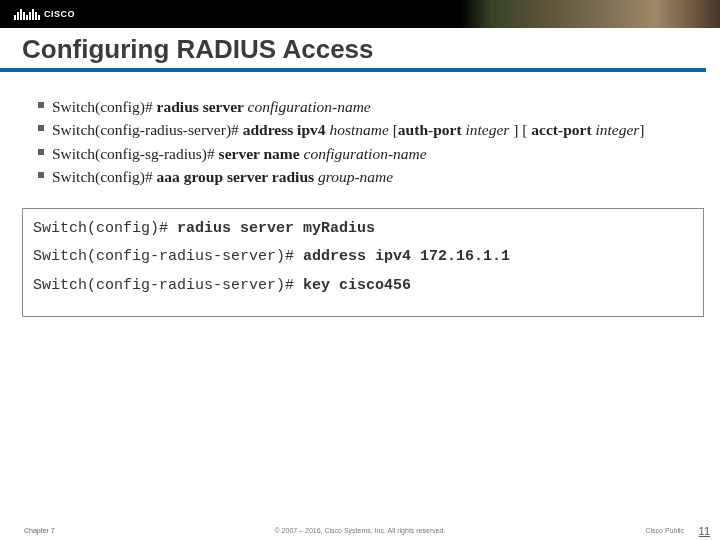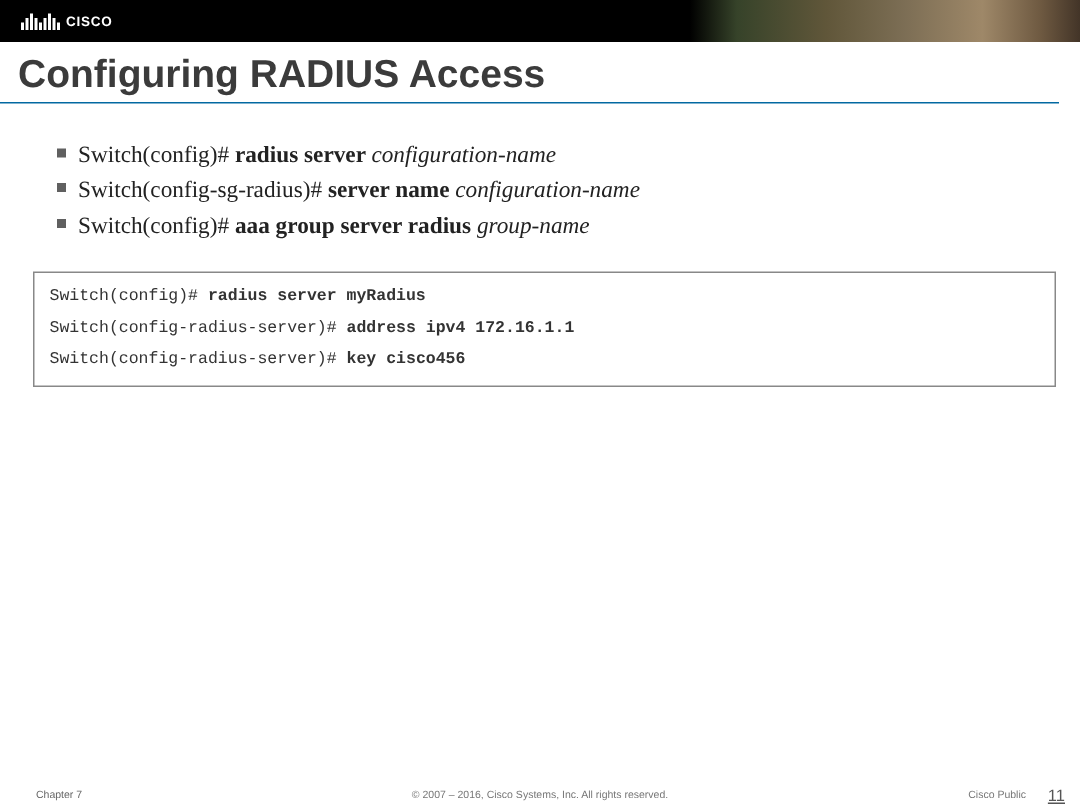--- a/index.html
+++ b/index.html
@@ -53,22 +53,22 @@
     top: 0;
     height: 28px;
     width: 260px;
     background: linear-gradient(90deg, #000 0%, #3c4a2e 12%, #6b6040 35%, #8a7a5e 55%, #b09774 75%, #7a6348 90%, #4a3a2c 100%);
     opacity: 0.9;
   }
   .title {
     font-size: 26px;
     font-weight: 600;
     color: #3b3b3b;
-    padding: 6px 0 3px 12px;
-    border-bottom: 1px solid #0369a1;
+    padding: 6px 0 3px 22px;
+    border-bottom: 4px solid #0369a1;
     margin: 0 14px 0 0;
   }
   .cmds {
     padding: 24px 34px 0 38px;
   }
   .line {
     font-family: Liberation Serif, serif;
     font-size: 15.5px;
     line-height: 1.38;
     color: #222;
@@ -82,23 +82,23 @@
     top: 6px;
     width: 6px;
     height: 6px;
     background: #606060;
   }
   .b { font-weight: bold; }
   .i { font-style: italic; }
   .example-box {
     margin: 20px 16px 0 22px;
     border: 1px solid #888;
-    padding: 6px 10px 6px 10px;
+    padding: 6px 10px 16px 10px;
     font-family: Consolas, "Courier New", monospace;
-    font-size: 11px;
+    font-size: 15px;
     color: #333;
     line-height: 1.9;
   }
   .example-box .row { white-space: nowrap; }
   .footer {
     position: absolute;
     bottom: 6px;
     left: 0;
     right: 0;
     font-size: 7px;
@@ -129,20 +129,21 @@
     </div>
     <span>CISCO</span>
   </div>
   <div class="banner-img"></div>
 </div>
 
 <div class="title">Configuring RADIUS Access</div>
 
 <div class="cmds" id="cmds">
     <div class="line"><span class="bullet"></span><span>Switch(config)# </span><span class="b">radius server </span><span class="i">configuration-name</span></div>
+    <div class="line"><span class="bullet"></span><span>Switch(config-radius-server)# </span><span class="b">address ipv4 </span><span class="i">hostname </span><span>[</span><span class="b">auth-port </span><span class="i">integer </span><span>] [ </span><span class="b">acct-port </span><span class="i">integer</span><span>]</span></div>
     <div class="line"><span class="bullet"></span><span>Switch(config-sg-radius)# </span><span class="b">server name </span><span class="i">configuration-name</span></div>
     <div class="line"><span class="bullet"></span><span>Switch(config)# </span><span class="b">aaa group server radius </span><span class="i">group-name</span></div>
   </div>
 
 <div class="example-box" id="example">
     <div class="row"><span>Switch(config)# </span><span class="b">radius server myRadius</span></div>
     <div class="row"><span>Switch(config-radius-server)# </span><span class="b">address ipv4 172.16.1.1</span></div>
     <div class="row"><span>Switch(config-radius-server)# </span><span class="b">key cisco456</span></div>
   </div>
 

